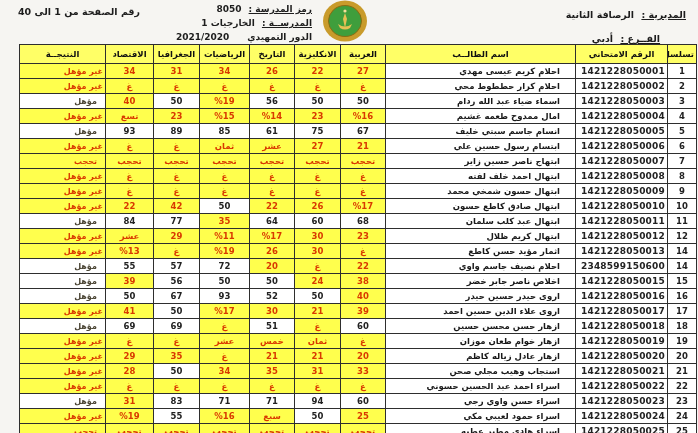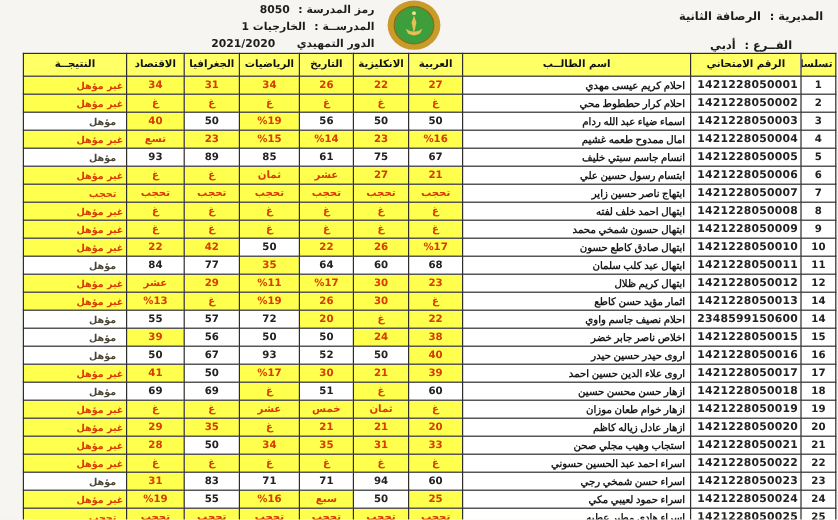--- a/index.html
+++ b/index.html
@@ -15,21 +15,21 @@
     direction:rtl;
   }
   
   .hdr-block{position:absolute;font-size:9.5px;font-weight:bold;color:#1d1d1d;line-height:18px;}
   .hdr-right{top:6px;right:12px;text-align:center;}
   .hdr-right .line{margin-bottom:6px;}
   .hdr-left{top:3px;left:18px;direction:rtl;}
   .hdr-center{top:2px;left:176px;width:136px;text-align:right;font-size:9px;line-height:14px;}
   .hdr-center .line{white-space:nowrap;}
   .hdr-center .line3{display:flex;justify-content:space-between;}
-  .label{margin-left:4px;}
+  .label{margin-left:4px;text-decoration:underline;}
   .logo{position:absolute;top:0px;left:318px;width:54px;height:42px;}
   
   .tbl-wrap{position:absolute;top:44px;right:1px;width:677px;}
   table{
     border-collapse:collapse;table-layout:fixed;width:677px;
     direction:rtl;background:#fdfdfc;
   }
   th,td{
     border:1px solid #2e2e2e;
     text-align:center;vertical-align:middle;
@@ -38,21 +38,21 @@
   }
   thead th{
     background:var(--hdr-bg);
     font-size:8.5px;font-weight:bold;color:#111;
     height:18px;
   }
   tbody td{
     height:14px;font-size:9px;font-weight:bold;color:#222;
     background:#fff;
   }
-  td.c-name{text-align:right;padding-right:4px;font-size:8.5px;color:#1a1a1a;font-family:Liberation Serif, serif;}
+  td.c-name{text-align:right;padding-right:15px;font-size:8.5px;color:#1a1a1a;}
   td.c-exam{font-size:9px;letter-spacing:0.2px;text-align:right;}
   td.c-serial{font-size:8.5px;}
   td.c-grade,td.c-result{font-size:8.5px;}
   td.hl{background:var(--hl);color:var(--fail);}
   td.c-result.pass{color:var(--pass);}
   td.c-result{font-size:8px;padding-left:48px;}
 </style>
 </head>
 <body>
 
@@ -62,20 +62,21 @@
     <div class="line">
       <span class="label">المديرية :</span>
       <span>الرصافة الثانية</span>
     </div>
     <div class="line">
       <span class="label">الفــرع :</span>
       <span>أدبي</span>
     </div>
   </div>
 
+  <div class="hdr-block hdr-left">رقم الصفحة من 1 الى 40</div>
 
   <div class="hdr-block hdr-center">
     <div class="line">
       <span class="label">رمز المدرسة :</span>
       <span>8050</span>
     </div>
     <div class="line">
       <span class="label">المدرســة :</span>
       <span>الخارجيات 1</span>
     </div>
@@ -385,21 +386,21 @@
             <td class="c-grade hl">غ</td>
             <td class="c-grade hl">غ</td>
             <td class="c-grade hl">غ</td>
             <td class="c-grade hl">غ</td>
             <td class="c-grade hl">غ</td>
             <td class="c-result hl">غير مؤهل</td>
           </tr>
           <tr>
             <td class="c-serial">23</td>
             <td class="c-exam">1421228050023</td>
-            <td class="c-name">اسراء حسن شمخي رجي</td>
+            <td class="c-name">اسراء حسن واوي رجي</td>
             <td class="c-grade">60</td>
             <td class="c-grade">94</td>
             <td class="c-grade">71</td>
             <td class="c-grade">71</td>
             <td class="c-grade">83</td>
             <td class="c-grade hl">31</td>
             <td class="c-result pass">مؤهل</td>
           </tr>
           <tr>
             <td class="c-serial">24</td>

